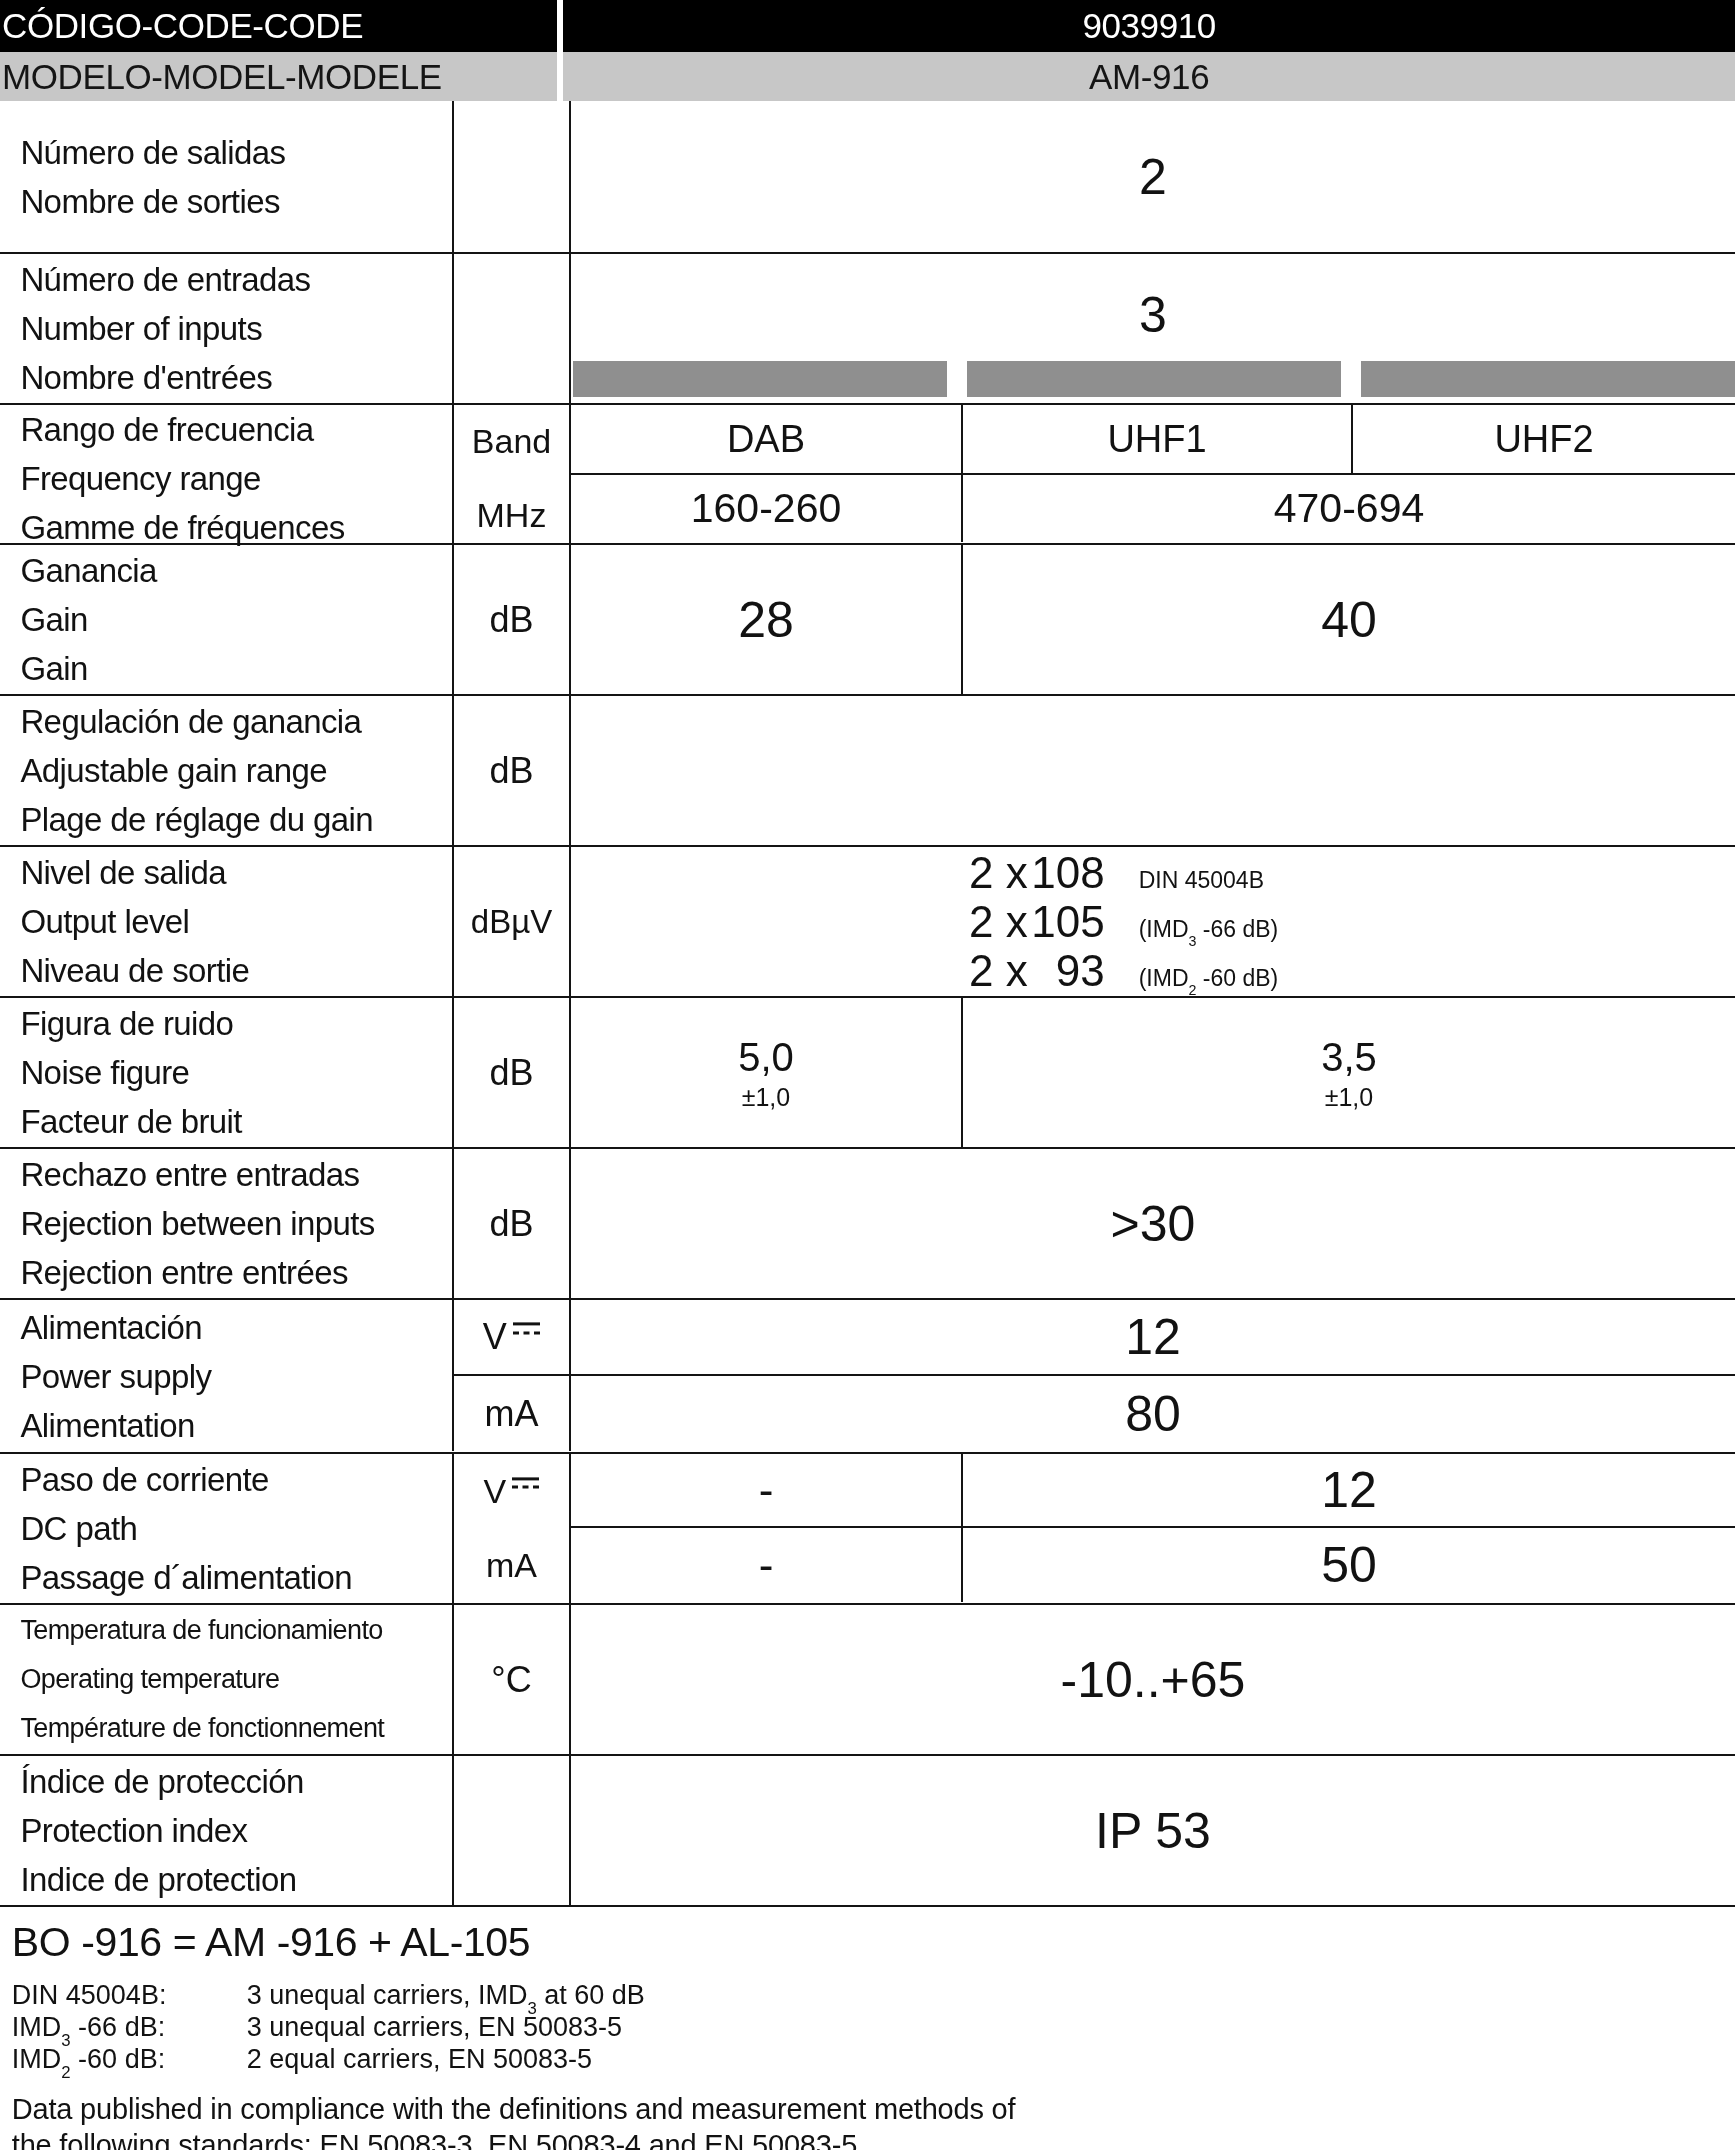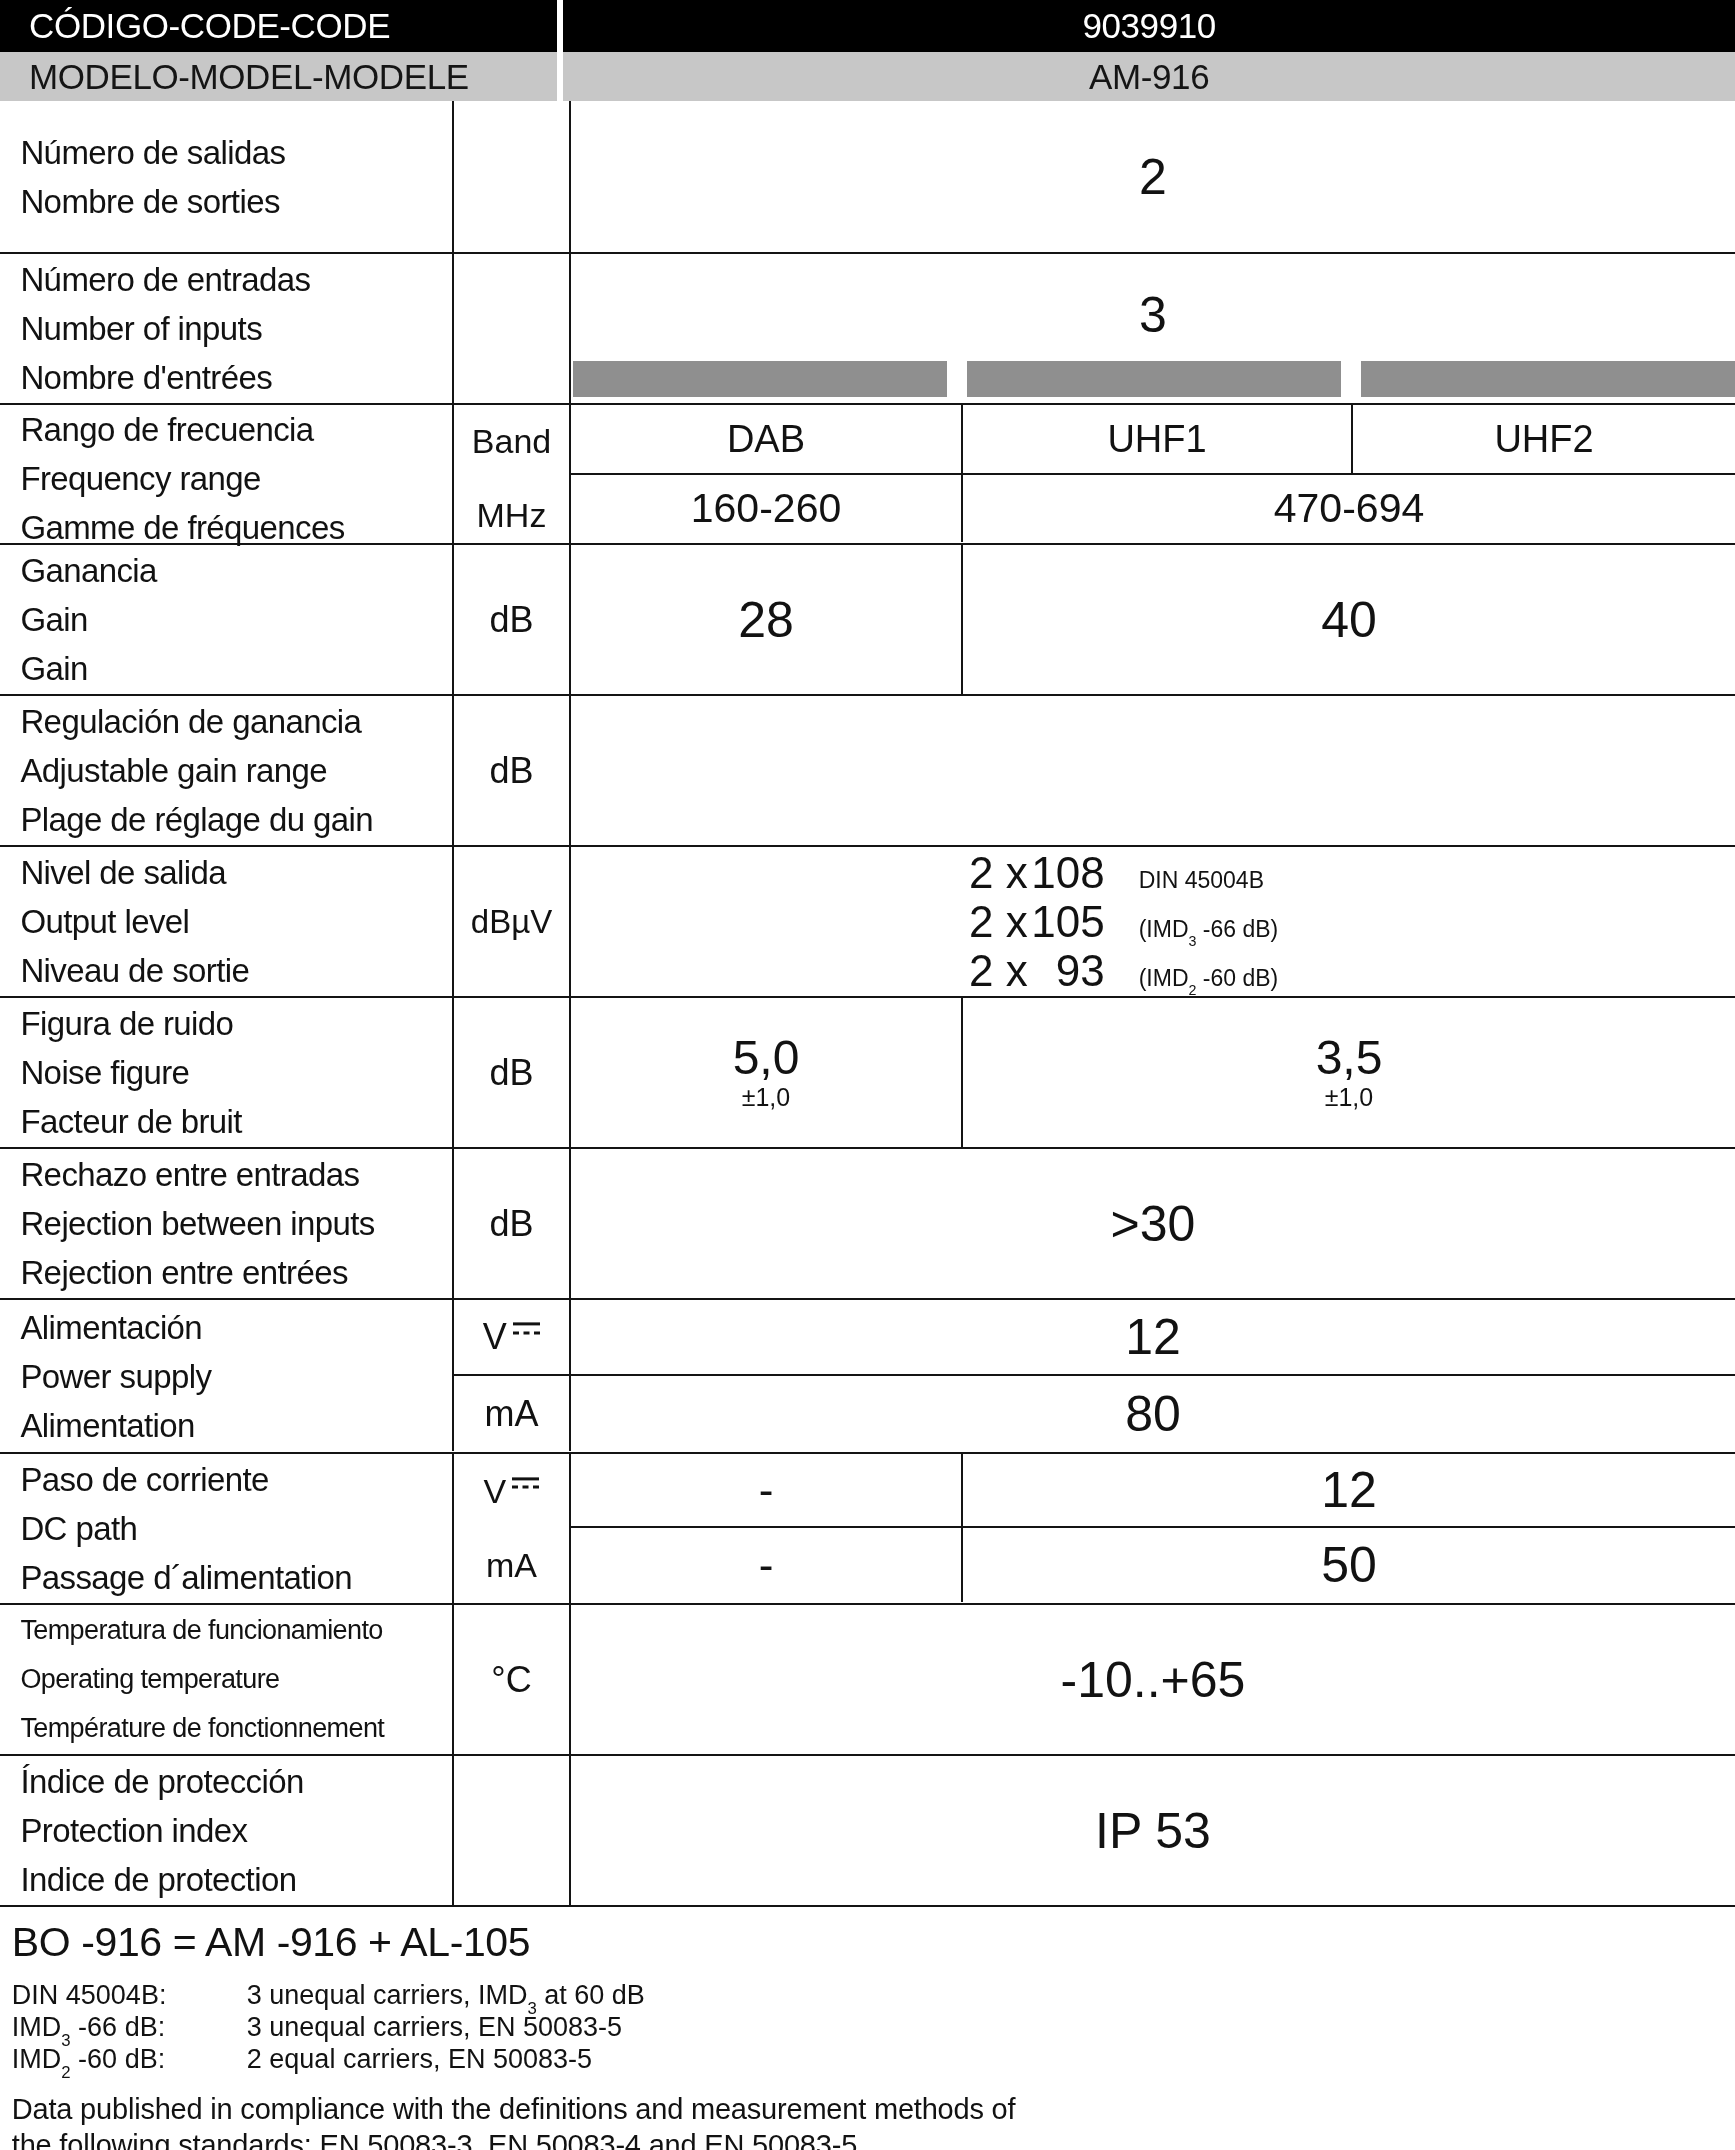--- a/index.html
+++ b/index.html
@@ -8,21 +8,21 @@
     font-family:"Liberation Sans","DejaVu Sans",sans-serif;color:#121212;
   }
   
   .hdrrow{display:grid;grid-template-columns:557px 6.3px 1fr;}
   .hdrrow .gap{background:#ffffff;}
   .hdr1{height:52px;}
   .hdr1 .hc{background:#000000;color:#ffffff;}
   .hdr2{height:49px;}
   .hdr2 .hc{background:#c7c7c7;color:#151515;}
   .hc{display:flex;align-items:center;font-size:35px;letter-spacing:-0.4px;}
-  .hc.left{padding-left:29px;}
+  .hc.left{padding-left:2px;}
   .hc.center{justify-content:center;}
   
   .trow{display:grid;grid-template-columns:452px 119px 1fr;box-sizing:border-box;border-top:2.4px solid #141414;}
   .trow.first{border-top:none;}
   .trow2{display:grid;grid-template-columns:452px 1fr;box-sizing:border-box;border-top:2.4px solid #141414;}
   .tbl{border-bottom:2.4px solid #141414;}
   .lab{padding-left:20.4px;display:flex;flex-direction:column;justify-content:center;
        font-size:33px;line-height:49px;letter-spacing:-0.6px;}
   .lab.small{font-size:27px;line-height:49px;}
   .unitcell{border-left:2.4px solid #141414;border-right:2.4px solid #141414;
@@ -45,21 +45,21 @@
   .bars{position:absolute;left:1.6px;right:0;bottom:6.3px;height:36px;display:flex;gap:19.6px;}
   .bars .bar{flex:1 1 0;background:#8f8f8f;}
   .valhigh{padding-bottom:27px;}
   
   .nivel{display:flex;flex-direction:column;justify-content:center;padding-left:398px;}
   .nline{display:flex;align-items:baseline;height:49px;font-size:44px;}
   .nv{display:inline-block;width:77px;text-align:right;}
   .nnote{font-size:23px;margin-left:34px;letter-spacing:0;}
   
   .tolcell{display:flex;flex-direction:column;align-items:center;justify-content:center;}
-  .tolcell .main{font-size:48px;line-height:49px;}
+  .tolcell .main{font-size:40px;line-height:49px;}
   .tolcell .tol{font-size:25px;line-height:30px;}
   
   .subrow{display:grid;grid-template-columns:119px 1fr;box-sizing:border-box;}
   .psub{display:grid;grid-template-columns:390px 1fr;box-sizing:border-box;}
   
   .dcsym{display:inline-flex;flex-direction:column;gap:5.5px;width:27px;margin-left:6.3px;transform:translateY(-8.6px);}
   .dcsym i{display:block;height:0;}
   .dcsym .solid{border-top:3.1px solid #121212;}
   .dcsym .dash{border-top:3.1px dashed #121212;}
   sub.sb{font-size:62%;position:relative;top:.22em;line-height:0;}

